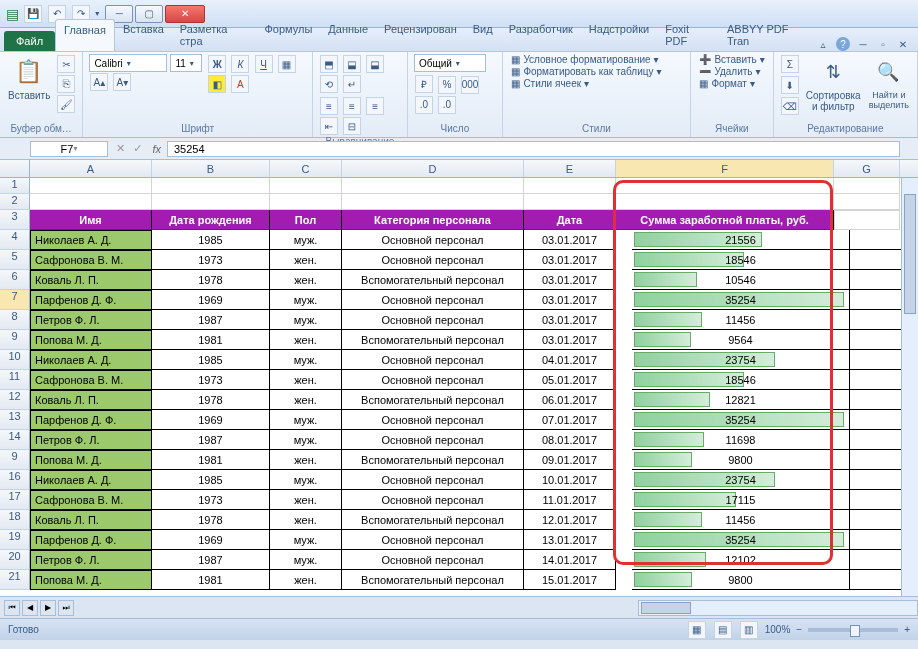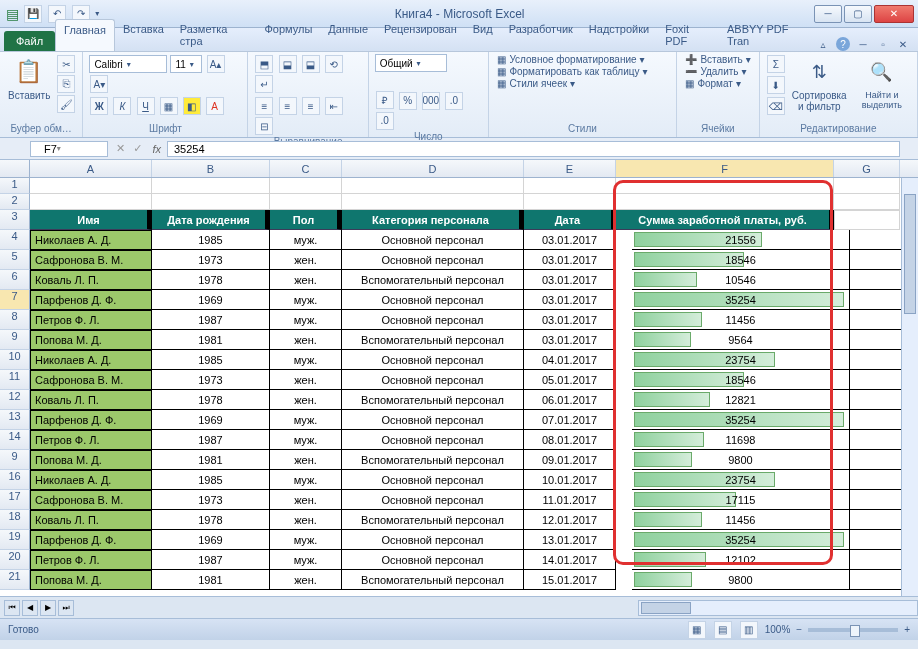--- a/index.html
+++ b/index.html
@@ -29,36 +29,36 @@
 .btn-big { display:flex; flex-direction:column; align-items:center; gap:2px; padding:2px; font-size:10px; color:#3a5a87; }
 .btn-big .ic { width:32px; height:32px; display:flex; align-items:center; justify-content:center; font-size:22px; }
 .mini { width:18px; height:18px; border:1px solid #c4d3e6; background:#f3f7fc; display:inline-flex; align-items:center; justify-content:center; font-size:10px; color:#3a5a87; margin:1px; }
 .combo { height:18px; border:1px solid #a7bdd8; background:#fff; font-size:10px; padding:0 4px; display:inline-flex; align-items:center; gap:4px; }
 .combo::after { content:"▾"; color:#3a5a87; font-size:8px; }
 .ribbon-btns-col { display:flex; flex-direction:column; gap:1px; font-size:10px; color:#3a5a87; }
 .ribbon-btns-col div { display:flex; align-items:center; gap:3px; padding:0 2px; }
 
 
 .fbar { height: 22px; background:#e6edf7; display:flex; align-items:center; border-bottom:1px solid #a7bdd8; font-size:11px; }
-.name-box { width:78px; border:1px solid #a7bdd8; background:#fff; margin:0 4px 0 30px; padding:1px 13px; display:flex; align-items:center; justify-content:flex-start; }
+.name-box { width:78px; border:1px solid #a7bdd8; background:#fff; margin:0 4px 0 30px; padding:1px 4px; display:flex; align-items:center; justify-content:center; }
 .name-box::after { content:"▾"; color:#888; font-size:8px; }
 .fbar .fx { padding:0 6px; color:#666; font-style:italic; }
 .fbar .formula { flex:1; border:1px solid #a7bdd8; background:#fff; padding:1px 6px; margin-right:18px; }
 
 
 .grid-wrap { position:relative; height:436px; background:#fff; overflow:hidden; }
 .colhdr { display:flex; height:18px; background:linear-gradient(#f5f8fb,#e3e9f2); border-bottom:1px solid #9db3cf; }
 .rowhdr-corner { width:30px; border-right:1px solid #9db3cf; background:linear-gradient(#f5f8fb,#e3e9f2); }
 .ch { border-right:1px solid #c4d3e6; text-align:center; font-size:11px; color:#3a5a87; line-height:18px; }
 .ch.sel { background:#f8e7b0; }
 .rowhdr { width:30px; background:linear-gradient(#f5f8fb,#e3e9f2); border-right:1px solid #9db3cf; text-align:center; font-size:11px; color:#3a5a87; border-bottom:1px solid #c4d3e6; }
 .rowhdr.sel { background:#f8e7b0; }
 .row { display:flex; height:20px; }
 .cell { border-right:1px solid #d4d4d4; border-bottom:1px solid #d4d4d4; padding:0 4px; font-size:11px; display:flex; align-items:center; overflow:hidden; white-space:nowrap; }
-.row.hdr .cell { background:#0f766e; color:#fff; font-weight:bold; justify-content:center; border-right:5px solid #000000; border-bottom:1px solid #3d3b5a; }
+.row.hdr .cell { background:#a21caf; color:#fff; font-weight:bold; justify-content:center; border-right:1px solid #000000; border-bottom:1px solid #3d3b5a; }
 .row.data .cell.name { background:#9cc96b; border:1px solid #000; }
 .row.data .cell { border:1px solid #000; border-top:none; border-left:none; }
 .row.data .cell.ctr { justify-content:center; }
 .row.data .cell.num { justify-content:center; }
 .salary-col { position:relative; padding:0;margin-left:16px; }
 .databar { position:absolute; left:2px; top:2px; bottom:2px; background:linear-gradient(to right,#8fd19e,#d4edda); border:1px solid #6aaa6a; }
 .salary-val { position:relative; width:100%; text-align:center; }
 .salary-col .cell-inner { width:100%; height:100%; position:relative; display:flex; align-items:center; }
 .highlight-box { position:absolute; border:3px solid #e03030; border-radius:10px; pointer-events:none; }
 
@@ -86,21 +86,20 @@
 <body>
 
 <div class="titlebar">
   <div class="qat">
     <span style="color:#2a7e43;font-size:14px;">▤</span>
     <span class="mini">💾</span>
     <span class="mini">↶</span>
     <span class="mini">↷</span>
     <span style="font-size:8px;color:#3a5a87;">▾</span>
   </div>
-  <div class="title">Книга4 - Microsoft Excel</div>
   <div class="win-btns">
     <div>─</div>
     <div>▢</div>
     <div class="close">✕</div>
   </div>
 </div>
 
 <div class="tabs">
   <div class="file">Файл</div>
   <div id="tab-list" style="display: flex; justify-content: center;">
@@ -134,21 +133,21 @@
       </div>
       <div style="display:flex;flex-direction:column">
         <span class="mini">✂</span>
         <span class="mini">⎘</span>
         <span class="mini">🖌</span>
       </div>
     </div>
     <div class="group-label">Буфер обм…</div>
   </div>
   <div class="group">
-    <div class="group-body" style="flex-direction:column;gap:2px">
+    <div class="group-body" style="gap:2px">
       <div>
         <span class="combo" style="width:78px">Calibri</span>
         <span class="combo" style="width:32px">11</span>
         <span class="mini">A▴</span>
         <span class="mini">A▾</span>
       </div>
       <div>
         <span class="mini">
             <b>Ж</b>
           </span>
@@ -178,21 +177,21 @@
         <span class="mini">≡</span>
         <span class="mini">≡</span>
         <span class="mini">≡</span>
         <span class="mini">⇤</span>
         <span class="mini">⊟</span>
       </div>
     </div>
     <div class="group-label">Выравнивание</div>
   </div>
   <div class="group">
-    <div class="group-body" style="flex-direction:column;gap:18px">
+    <div class="group-body" style="flex-direction:column;gap:2px">
       <span class="combo" style="width:72px">Общий</span>
       <div>
         <span class="mini">₽</span>
         <span class="mini">%</span>
         <span class="mini">000</span>
         <span class="mini">.0</span>
         <span class="mini">.0</span>
       </div>
     </div>
     <div class="group-label">Число</div>

